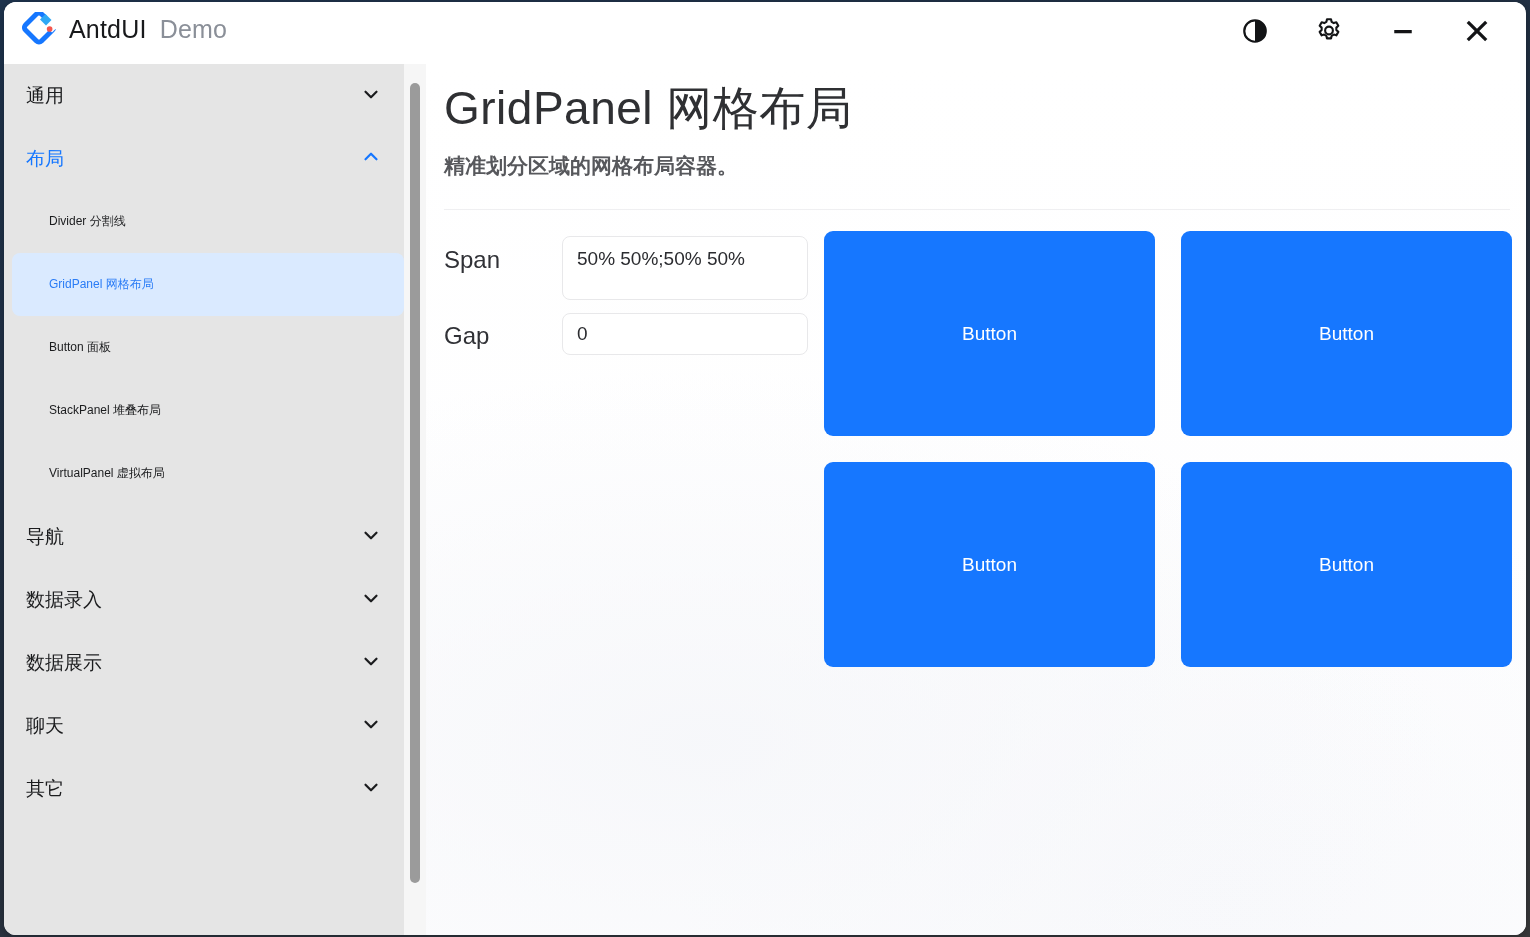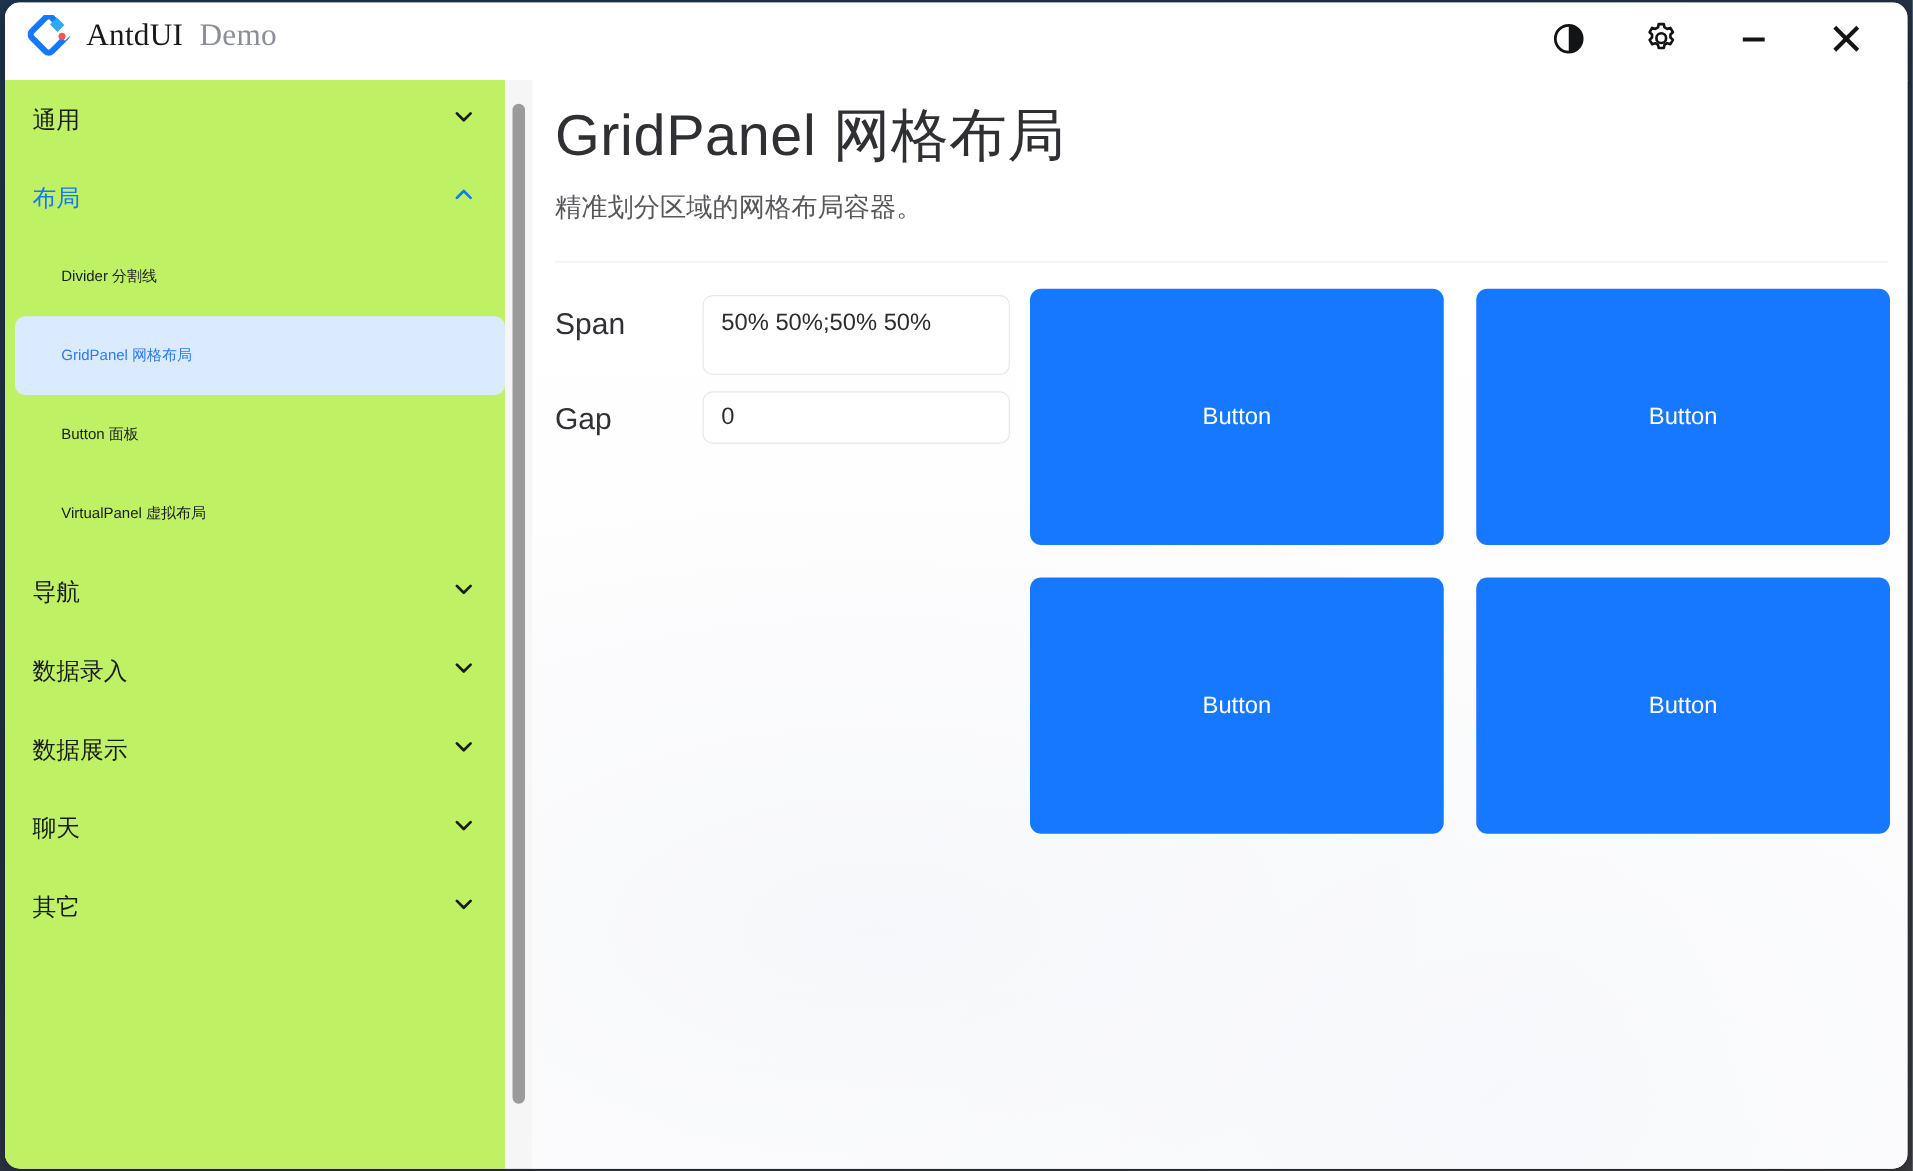--- a/index.html
+++ b/index.html
@@ -23,21 +23,20 @@
     overflow: hidden;
     box-shadow: 0 2px 14px rgba(0,0,0,0.35);
   }
 
   
   .titlebar {
     position: absolute; left: 0; top: 0;
     width: 1522px; height: 62px;
     background: #ffffff;
     border-bottom: 1px solid #eeeeee;
-    font-family: Liberation Serif, serif;
   }
   .brand {
     position: absolute; left: 18px; top: 10px;
     display: flex; align-items: center; gap: 13px;
   }
   .logo { width: 34px; height: 34px; display:block; }
   .brand-name {
     font-size: 25px; color: #18191b; letter-spacing: .2px;
   }
   .brand-sub {
@@ -50,21 +49,21 @@
   .winbtn {
     width: 74px; height: 62px;
     display: flex; align-items: center; justify-content: center;
     cursor: default;
   }
 
   
   .sidebar {
     position: absolute; left: 0; top: 62px;
     width: 400px; height: 871px;
-    background: #bef264;
+    background: #e5e5e5;
     overflow: hidden;
   }
   .side-scroll { position: relative; width: 400px; }
   .group {
     position: relative;
     height: 63px;
     display: flex; align-items: center;
     padding: 0 22px 0 22px;
     box-sizing: border-box;
   }
@@ -110,21 +109,21 @@
       radial-gradient(900px 700px at 72% 95%, rgba(247,248,251,0.9) 0%, rgba(255,255,255,0) 60%),
       linear-gradient(180deg, #ffffff 0%, #fdfdfe 100%);
     overflow: hidden;
   }
   .page-title {
     position: absolute; left: 18px; top: 14px;
     font-size: 46px; color: #2f3033; font-weight: 400; letter-spacing: .5px;
   }
   .page-sub {
     position: absolute; left: 18px; top: 88px;
-    font-size: 21px; color: #57585c;
+    font-size: 21px; color: #57585c; font-weight: bold;
   }
   .hr {
     position: absolute; left: 18px; top: 145px;
     width: 1066px; height: 1px; background: #efeff1;
   }
 
   
   .form {
     position: absolute; left: 18px; top: 160px;
     width: 368px;
@@ -264,20 +263,23 @@
         <div class="leaf">
           <span class="leaf-label">Divider 分割线</span>
         </div>
         <div class="leaf selected">
           <span class="leaf-label">GridPanel 网格布局</span>
         </div>
         <div class="leaf">
           <span class="leaf-label">Button 面板</span>
         </div>
         <div class="leaf">
+          <span class="leaf-label">StackPanel 堆叠布局</span>
+        </div>
+        <div class="leaf">
           <span class="leaf-label">VirtualPanel 虚拟布局</span>
         </div>
 
         <div class="group">
           <span class="group-label">导航</span>
           <span>
             <svg class="chev" viewBox="0 0 24 24">
                 <path d="M6 9.5 L12 15.5 L18 9.5"></path>
               </svg>
           </span>

